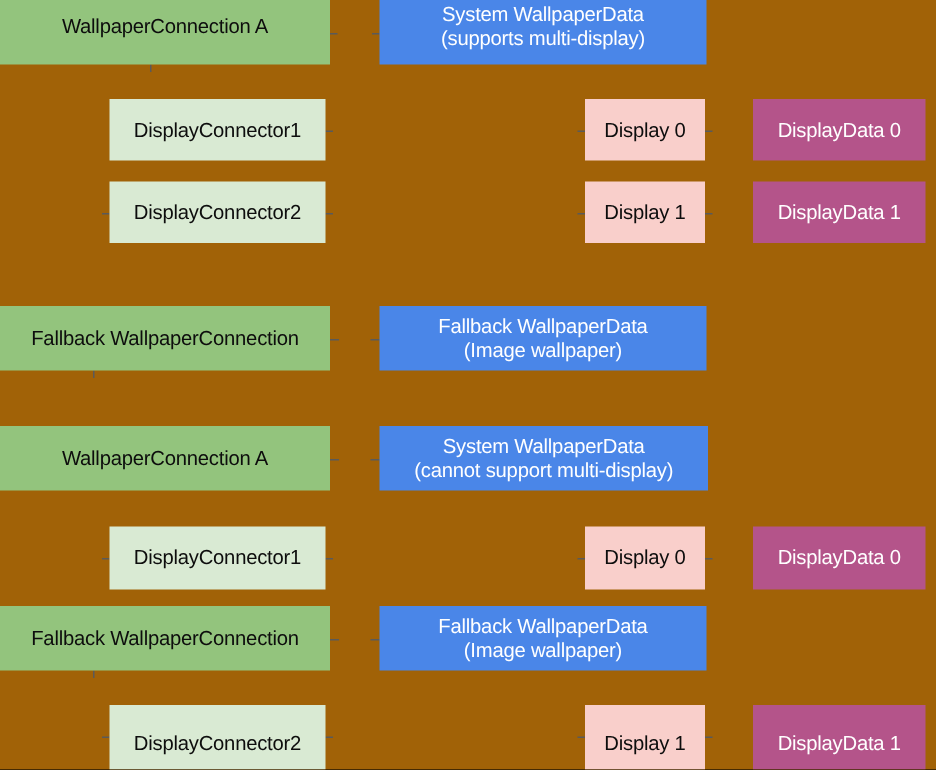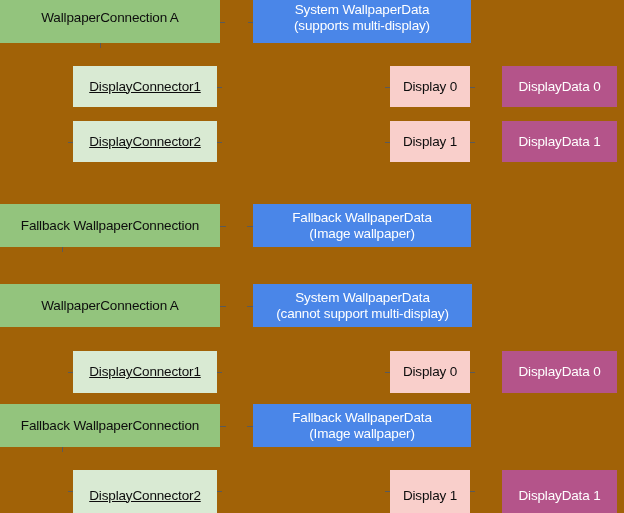--- a/index.html
+++ b/index.html
@@ -26,21 +26,21 @@
     justify-content: center;
     text-align: center;
     line-height: 1.18;
     font-size: 13.5px;
     font-weight: 400;
     letter-spacing: -0.15px;
     white-space: pre-line;
     padding: 0 4px;
   }
   .n-green      { background: #93C47D; color: #0d0d0d; }
-  .n-lightgreen { background: #D9EAD3; color: #0d0d0d; text-decoration: underline; }
+  .n-lightgreen { background: #D9EAD3; color: #0d0d0d; }
   .n-blue       { background: #4A86E8; color: #FFFFFF; }
   .n-pink       { background: #F9CFCB; color: #0d0d0d; }
   .n-magenta    { background: #B4548A; color: #FFFFFF; }
 
   
   .stub {
     position: absolute;
     background: #5a5a5a;
   }
   .stub-h { height: 1px; }

